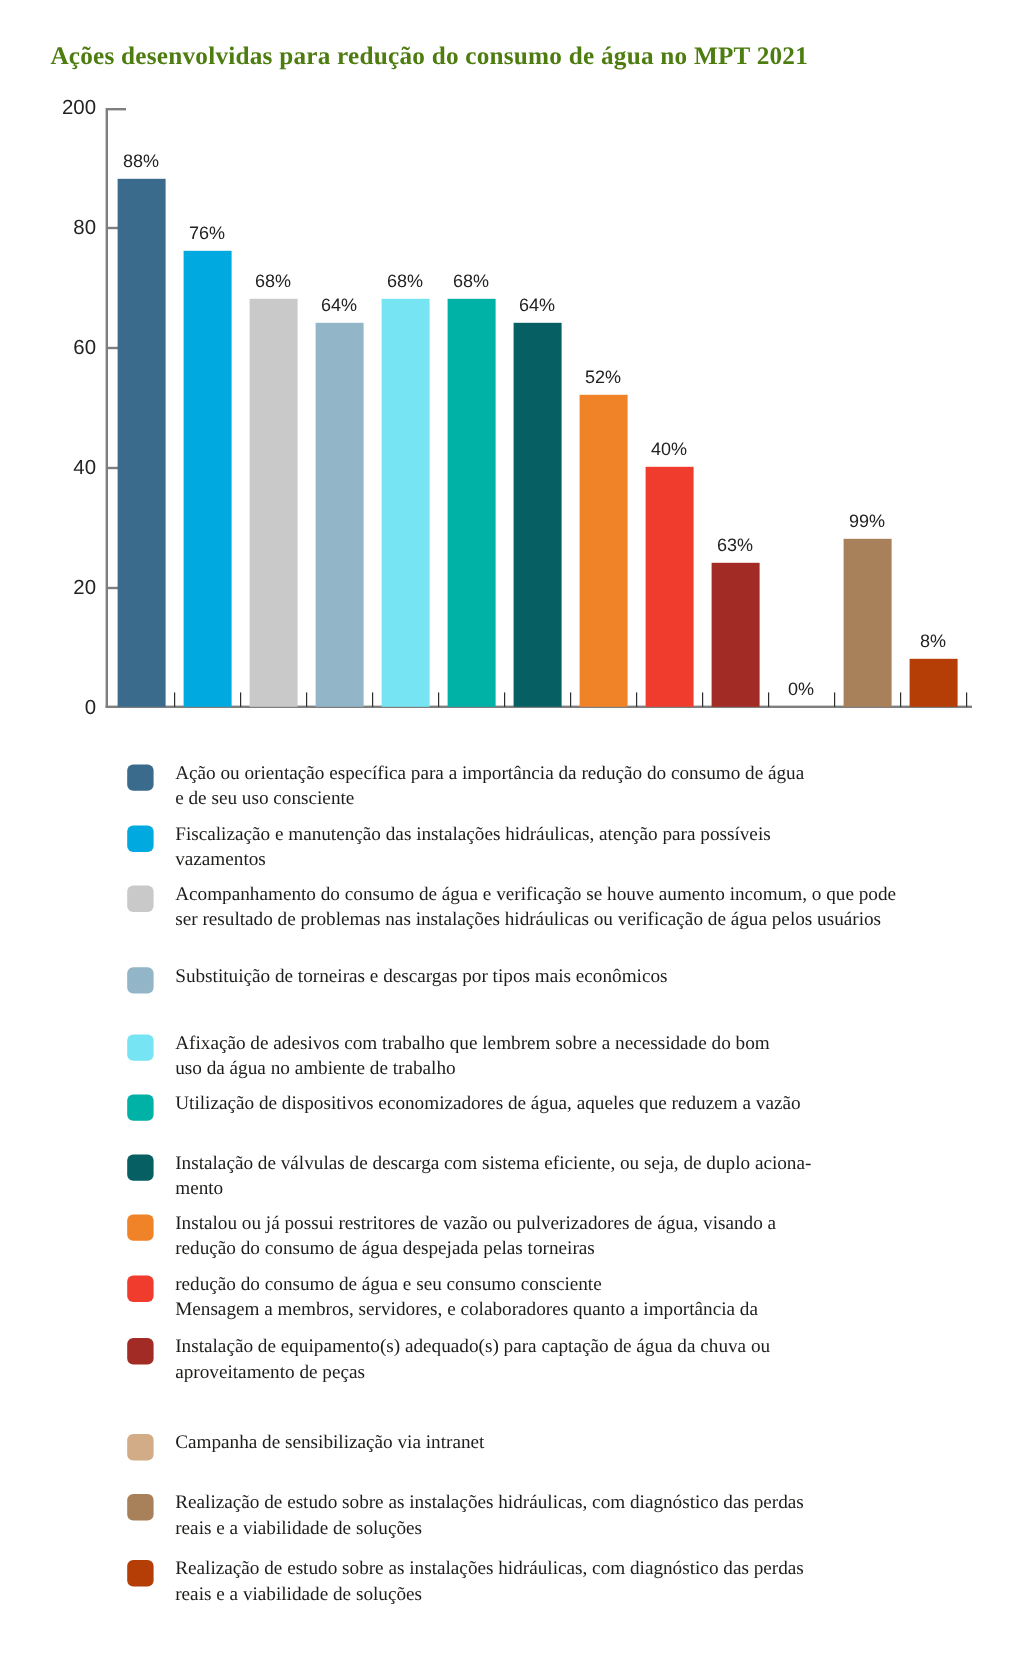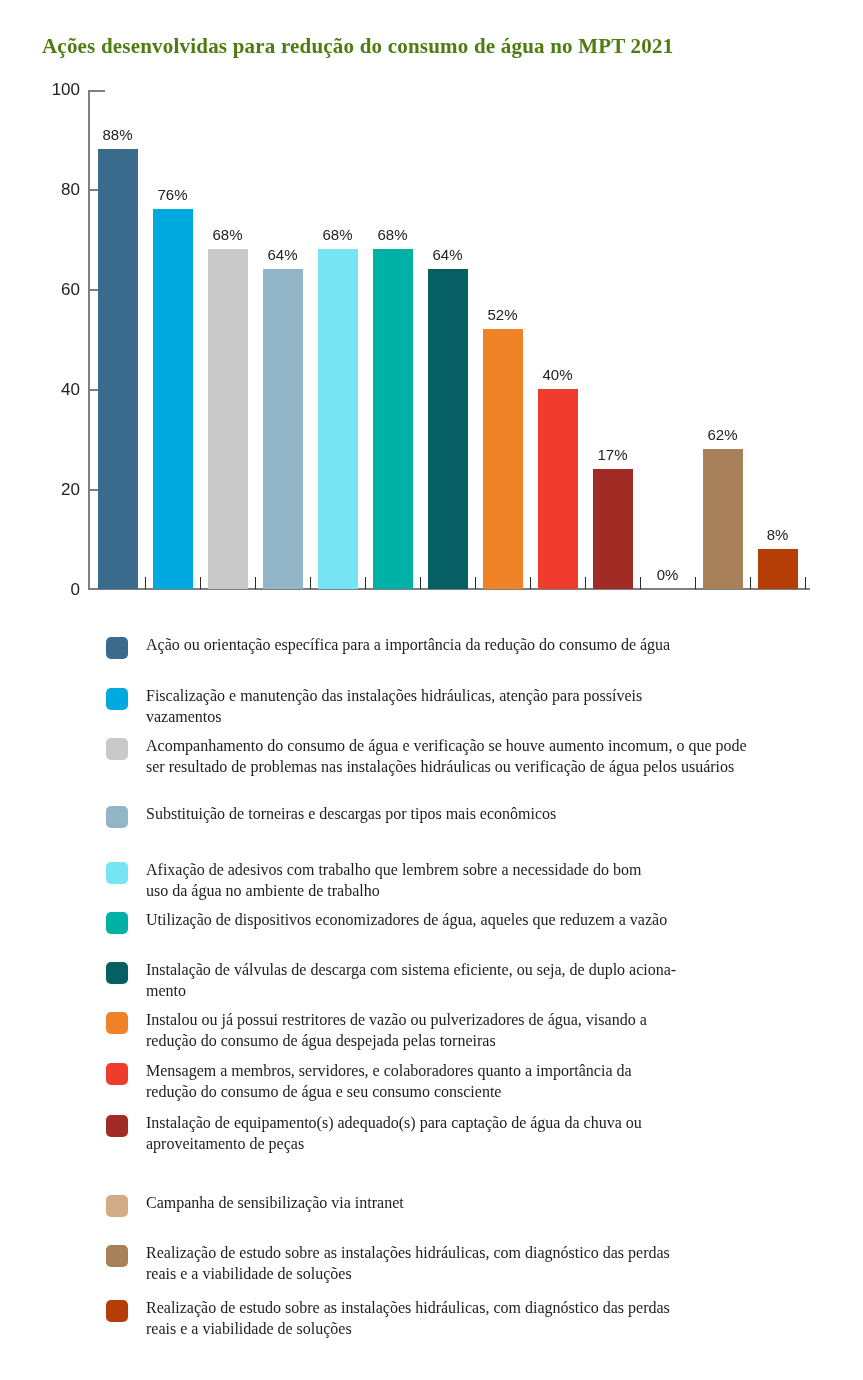--- a/index.html
+++ b/index.html
@@ -41,21 +41,21 @@
 <body>
 
 <div class="canvas">
   <h1 class="chart-title">Ações desenvolvidas para redução do consumo de água no MPT 2021</h1>
 
   <div class="plot">
     <div class="y-axis-line"></div>
     <div class="x-axis-line"></div>
     <div id="yticks">
         <span class="ytick-mark" style="left: 90px; top: 90px; width: 15px;"></span>
-        <span class="ytick-label" style="left: 20px; top: 80px;">100</span>
+        <span class="ytick-label" style="left: 20px; top: 80px;">200</span>
         <span class="ytick-mark" style="left: 90px; top: 189px; width: 9px;"></span>
         <span class="ytick-label" style="left: 20px; top: 180px;">80</span>
         <span class="ytick-mark" style="left: 90px; top: 289px; width: 9px;"></span>
         <span class="ytick-label" style="left: 20px; top: 280px;">60</span>
         <span class="ytick-mark" style="left: 90px; top: 389px; width: 9px;"></span>
         <span class="ytick-label" style="left: 20px; top: 380px;">40</span>
         <span class="ytick-mark" style="left: 90px; top: 489px; width: 9px;"></span>
         <span class="ytick-label" style="left: 20px; top: 480px;">20</span>
         <span class="ytick-label" style="left: 20px; top: 580px;">0</span>
       </div>
@@ -100,46 +100,47 @@
     <span class="bar-value" style="bottom: 266px; text-align: center;">52%</span>
   </div>
         <span class="xtick" style="left: 529.5px;"></span>
         <div class="bar-slot" style="left: 537.5px; height: 499px;">
     <div class="bar-rect" style="height: 200px; background: rgb(240, 60, 45);"></div>
     <span class="bar-value" style="bottom: 206px;">40%</span>
   </div>
         <span class="xtick" style="left: 584.5px;"></span>
         <div class="bar-slot" style="left: 592.5px; height: 499px;">
     <div class="bar-rect" style="height: 120px; background: rgb(163, 43, 37);"></div>
-    <span class="bar-value" style="bottom: 126px;">17%</span>
+    <span class="bar-value" style="bottom: 126px;">63%</span>
   </div>
         <span class="xtick" style="left: 639.5px;"></span>
         <div class="bar-slot" style="left: 647.5px; height: 499px;">
     <div class="bar-rect" style="height: 0px; background: rgb(210, 171, 135);"></div>
     <span class="bar-value" style="bottom: 6px;">0%</span>
   </div>
         <span class="xtick" style="left: 694.5px;"></span>
         <div class="bar-slot" style="left: 702.5px; height: 499px;">
     <div class="bar-rect" style="height: 140px; background: rgb(168, 128, 90);"></div>
-    <span class="bar-value" style="bottom: 146px;">62%</span>
+    <span class="bar-value" style="bottom: 146px;">99%</span>
   </div>
         <span class="xtick" style="left: 749.5px;"></span>
         <div class="bar-slot" style="left: 757.5px; height: 499px;">
     <div class="bar-rect" style="height: 40px; background: rgb(180, 62, 6);"></div>
     <span class="bar-value" style="bottom: 46px;">8%</span>
   </div>
         <span class="xtick" style="left: 804.5px;"></span>
       </div>
   </div>
 
   <div class="legend" id="legend">
       <div class="legend-row" style="top: 637px;">
     <span class="swatch" style="background: rgb(58, 107, 140);"></span>
     <div class="legend-text">
           <span class="legend-line">Ação ou orientação específica para a importância da redução do consumo de água</span>
+          <span class="legend-line">e de seu uso consciente</span>
         </div>
   </div>
       <div class="legend-row" style="top: 688px;">
     <span class="swatch" style="background: rgb(0, 169, 224);"></span>
     <div class="legend-text">
           <span class="legend-line">Fiscalização e manutenção das instalações hidráulicas, atenção para possíveis</span>
           <span class="legend-line">vazamentos</span>
         </div>
   </div>
       <div class="legend-row" style="top: 738px;">
@@ -178,22 +179,22 @@
       <div class="legend-row" style="top: 1012px;">
     <span class="swatch" style="background: rgb(240, 130, 40);"></span>
     <div class="legend-text">
           <span class="legend-line">Instalou ou já possui restritores de vazão ou pulverizadores de água, visando a</span>
           <span class="legend-line">redução do consumo de água despejada pelas torneiras</span>
         </div>
   </div>
       <div class="legend-row" style="top: 1063px;">
     <span class="swatch" style="background: rgb(240, 60, 45);"></span>
     <div class="legend-text">
+          <span class="legend-line">redução do consumo de água e seu consumo consciente</span>
           <span class="legend-line">Mensagem a membros, servidores, e colaboradores quanto a importância da</span>
-          <span class="legend-line">redução do consumo de água e seu consumo consciente</span>
         </div>
   </div>
       <div class="legend-row" style="top: 1115px;">
     <span class="swatch" style="background: rgb(163, 43, 37);"></span>
     <div class="legend-text">
           <span class="legend-line">Instalação de equipamento(s) adequado(s) para captação de água da chuva ou</span>
           <span class="legend-line">aproveitamento de peças</span>
         </div>
   </div>
       <div class="legend-row" style="top: 1195px;">

